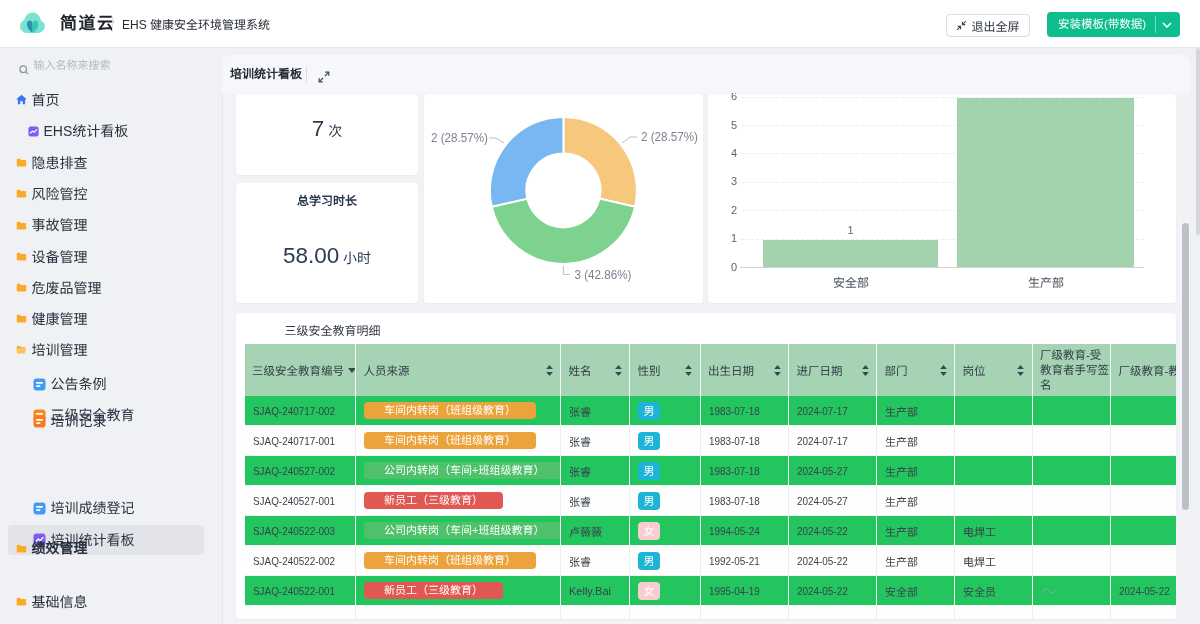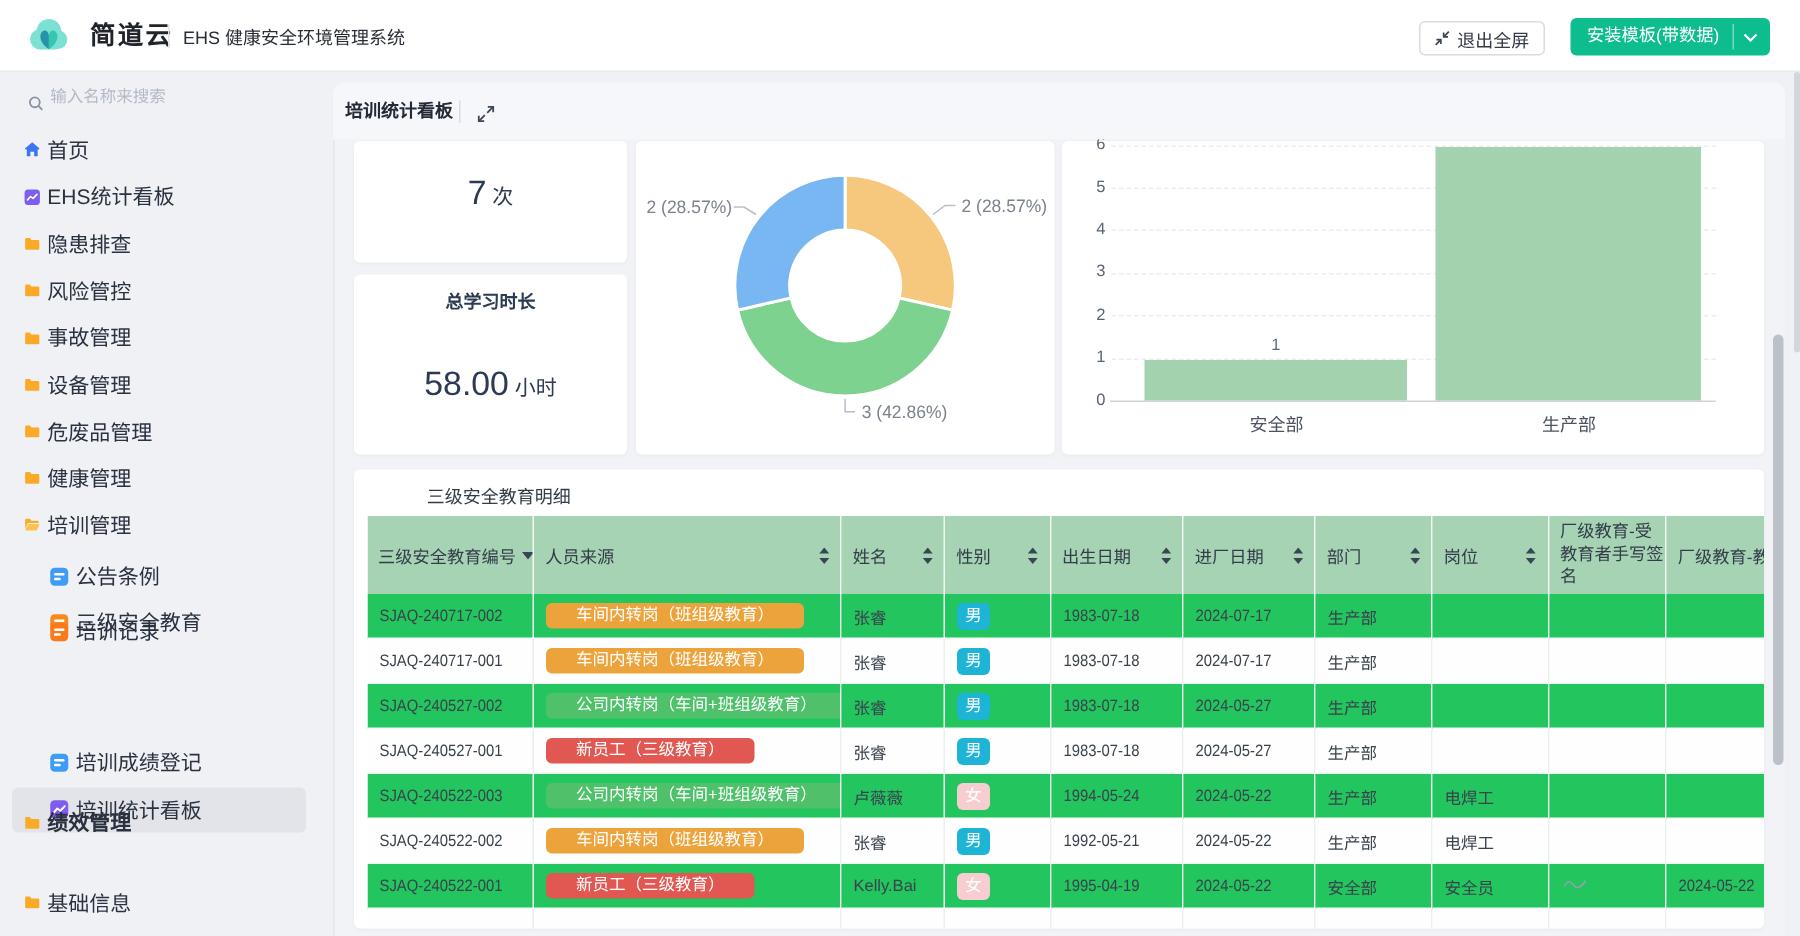--- a/index.html
+++ b/index.html
@@ -39,21 +39,21 @@
 
   <div class="abs" style="left:8px;top:524.5px;width:196px;height:30px;background:#e2e4e9;border-radius:4px;"></div>
 
   <div id="menu" class="abs" style="left:0;top:0;width:222px;height:520px;">
     <div class="mi" style="top:84.5px;">
       <svg class="ic" viewBox="0 0 14 14">
           <path d="M7 1 13.2 6.4 12.3 7.5 11.6 6.9V13H8.6V9.2H5.4V13H2.4V6.9L1.7 7.5 0.8 6.4Z" fill="#3e76f1"></path>
         </svg>
       <span class="tx">首页</span>
     </div>
-    <div class="mi" style="top:116px;">
+    <div class="mi" style="top:116px;margin-left:12px;">
       <svg class="ic" viewBox="0 0 14 14">
           <rect x="0.5" y="0.5" width="13" height="13" rx="3" fill="#7e5cf0"></rect>
           <polyline points="3,9.2 5.6,6.4 7.7,8 11,4.6" fill="none" stroke="#fff" stroke-width="1.4" stroke-linecap="round" stroke-linejoin="round"></polyline>
         </svg>
       <span class="tx">EHS统计看板</span>
     </div>
     <div class="mi" style="top:147.7px;">
       <svg class="ic" viewBox="0 0 14 14">
           <path d="M1 3.2 Q1 2.2 2 2.2 H5 L6.3 3.8 H12 Q13 3.8 13 4.8 V11 Q13 12 12 12 H2 Q1 12 1 11 Z" fill="#fbaa28"></path>
         </svg>

